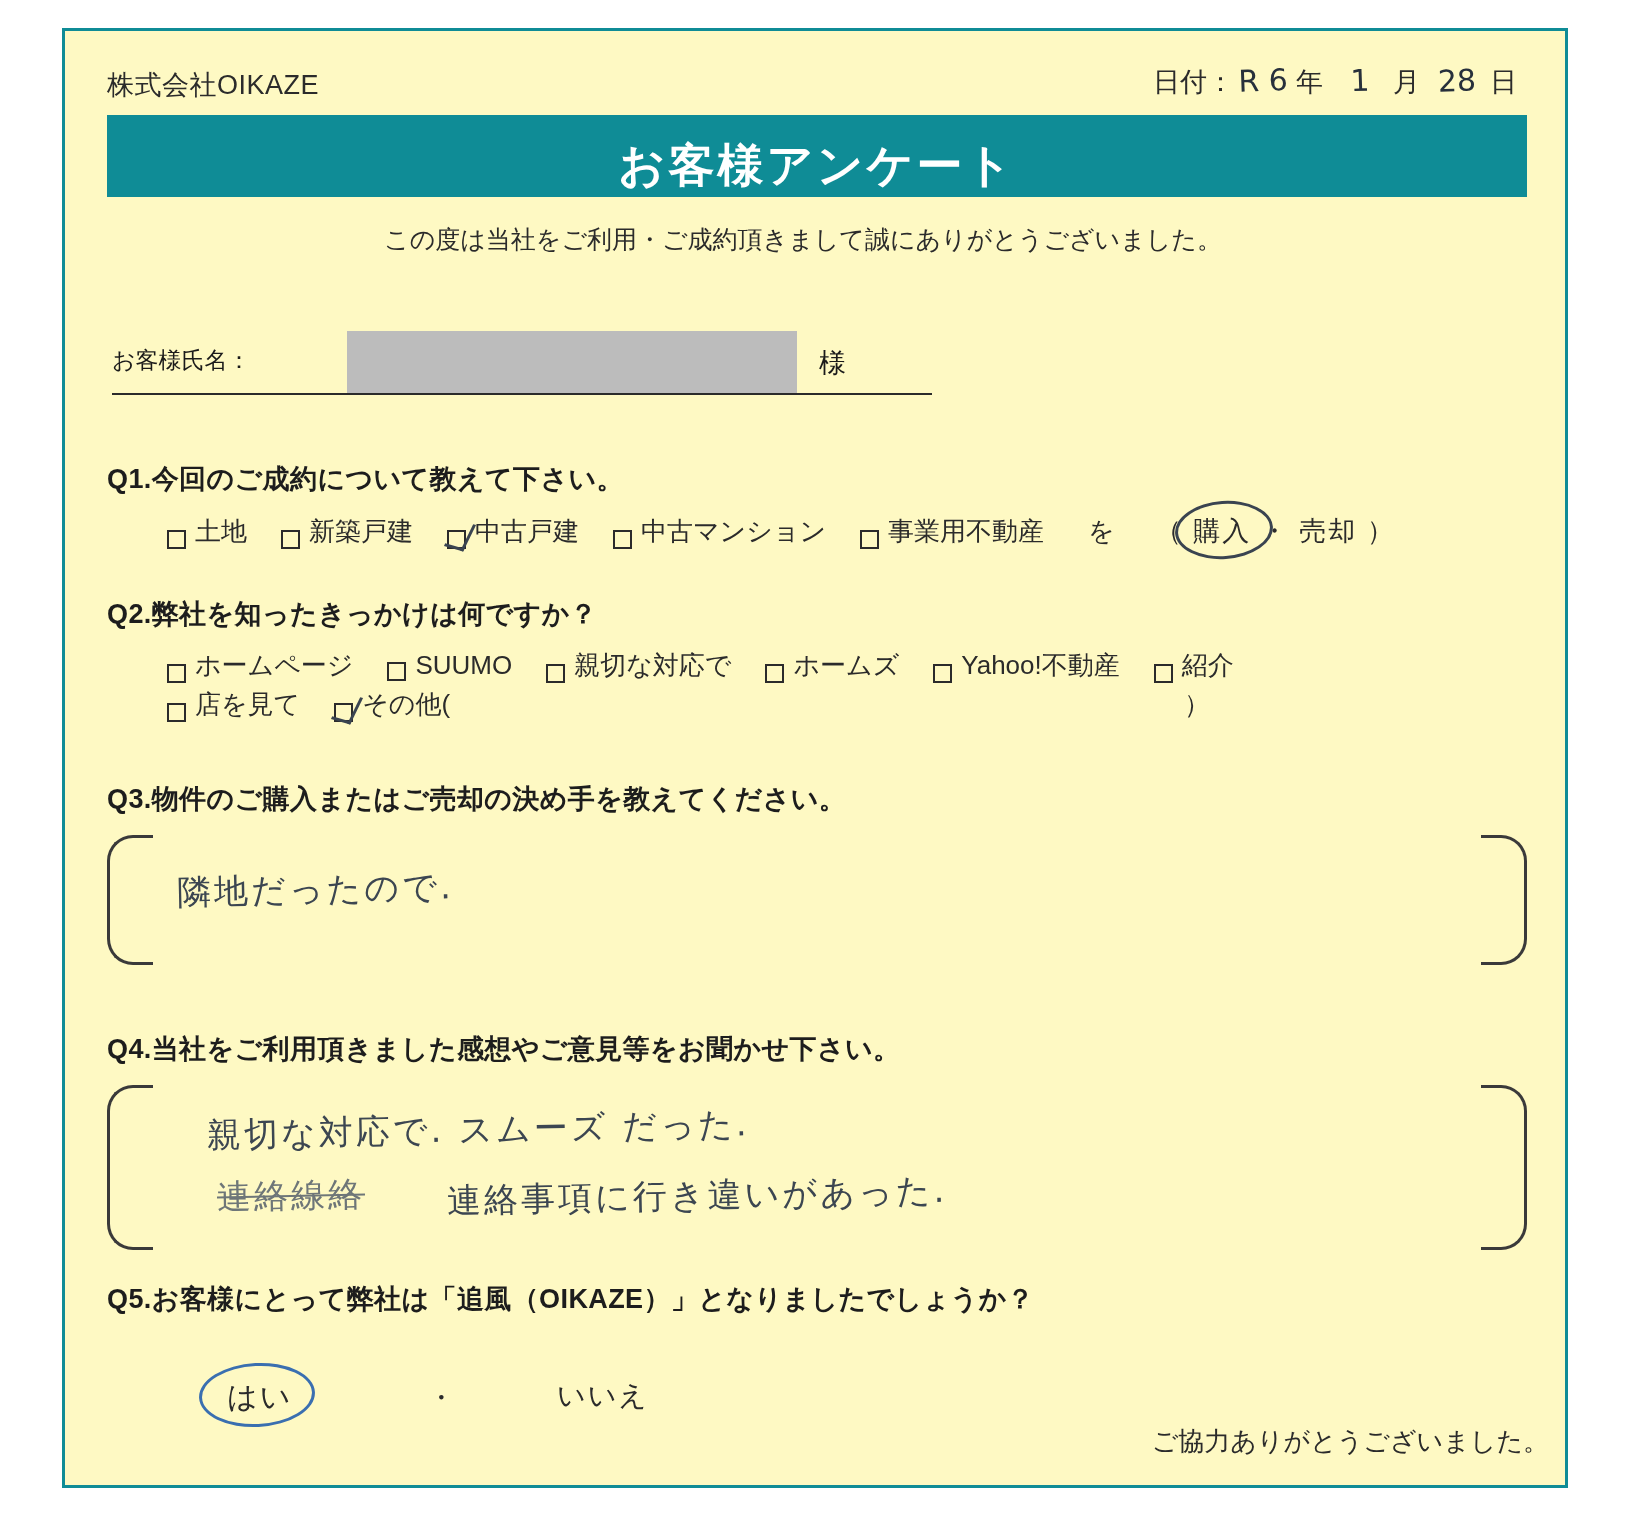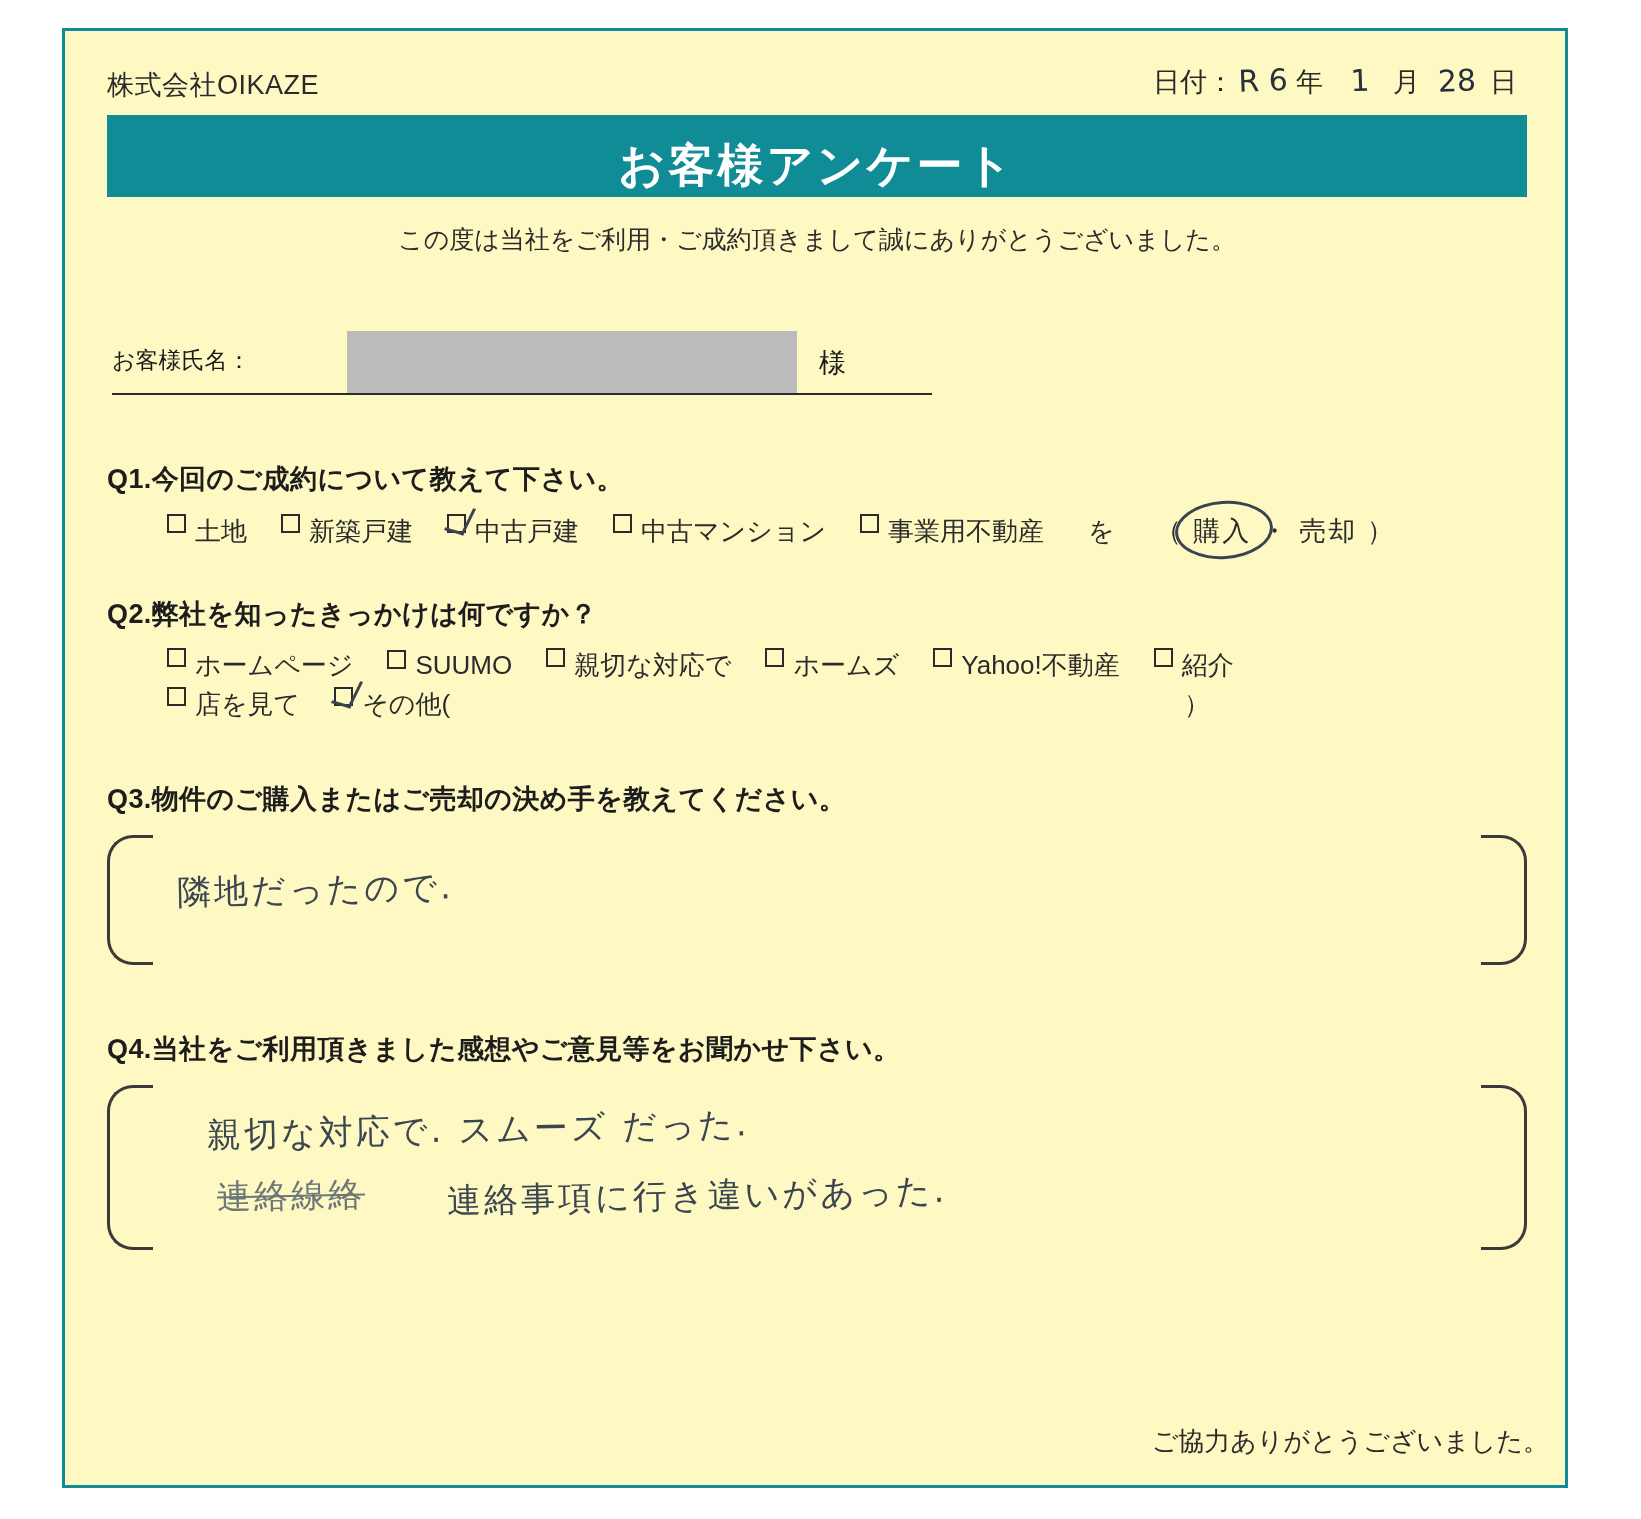--- a/index.html
+++ b/index.html
@@ -90,21 +90,21 @@
   .title-band .title-text {
     color: #ffffff;
     font-size: 46px;
     font-weight: bold;
     letter-spacing: 3px;
   }
 
   
   .intro {
     position: absolute;
-    left: 42px;
+    left: 28px;
     top: 186px;
     width: 1420px;
     text-align: center;
     font-size: 25px;
     line-height: 44px;
     color: #2b2b2b;
   }
 
   
   .name-row {
@@ -159,21 +159,21 @@
   .opt-row {
     margin-top: 16px;
     font-size: 26px;
     color: #2b2b2b;
     display: flex;
     flex-wrap: wrap;
     align-items: center;
   }
   .opt {
     display: inline-flex;
-    align-items: flex-start;
+    align-items: flex-end;
     margin-right: 34px;
     position: relative;
     white-space: nowrap;
   }
   .box {
     display: inline-block;
     width: 19px;
     height: 19px;
     border: 2px solid #2b2b2b;
     margin-right: 9px;
@@ -433,17 +433,30 @@
       <div class="q-title">Q4.当社をご利用頂きました感想やご意見等をお聞かせ下さい。</div>
       <div class="answer-box tall">
         <span class="br left"></span>
         <span class="br right"></span>
         <span class="hand-answer" style="left:100px; top:22px;">親切な対応で. スムーズ だった.</span>
         <span class="hand-answer strike" style="left:110px; top:88px;">連絡線絡</span>
         <span class="hand-answer" style="left:340px; top:88px;">連絡事項に行き違いがあった.</span>
       </div>
     </div>
 
+    <div class="q" style="top:1250px;">
+      <div class="q-title">Q5.お客様にとって弊社は「追風（OIKAZE）」となりましたでしょうか？</div>
+      <div class="q5-answers">
+        <span class="yes-wrap">
+          <span class="yes-circle"></span>
+          <span>はい</span>
+        </span>
+        <span class="dot-sep">・</span>
+        <span class="no-wrap">
+          <span>いいえ</span>
+        </span>
+      </div>
+    </div>
 
     <div class="thanks">ご協力ありがとうございました。</div>
 
   </div>
 </div>
 
 </body></html>

